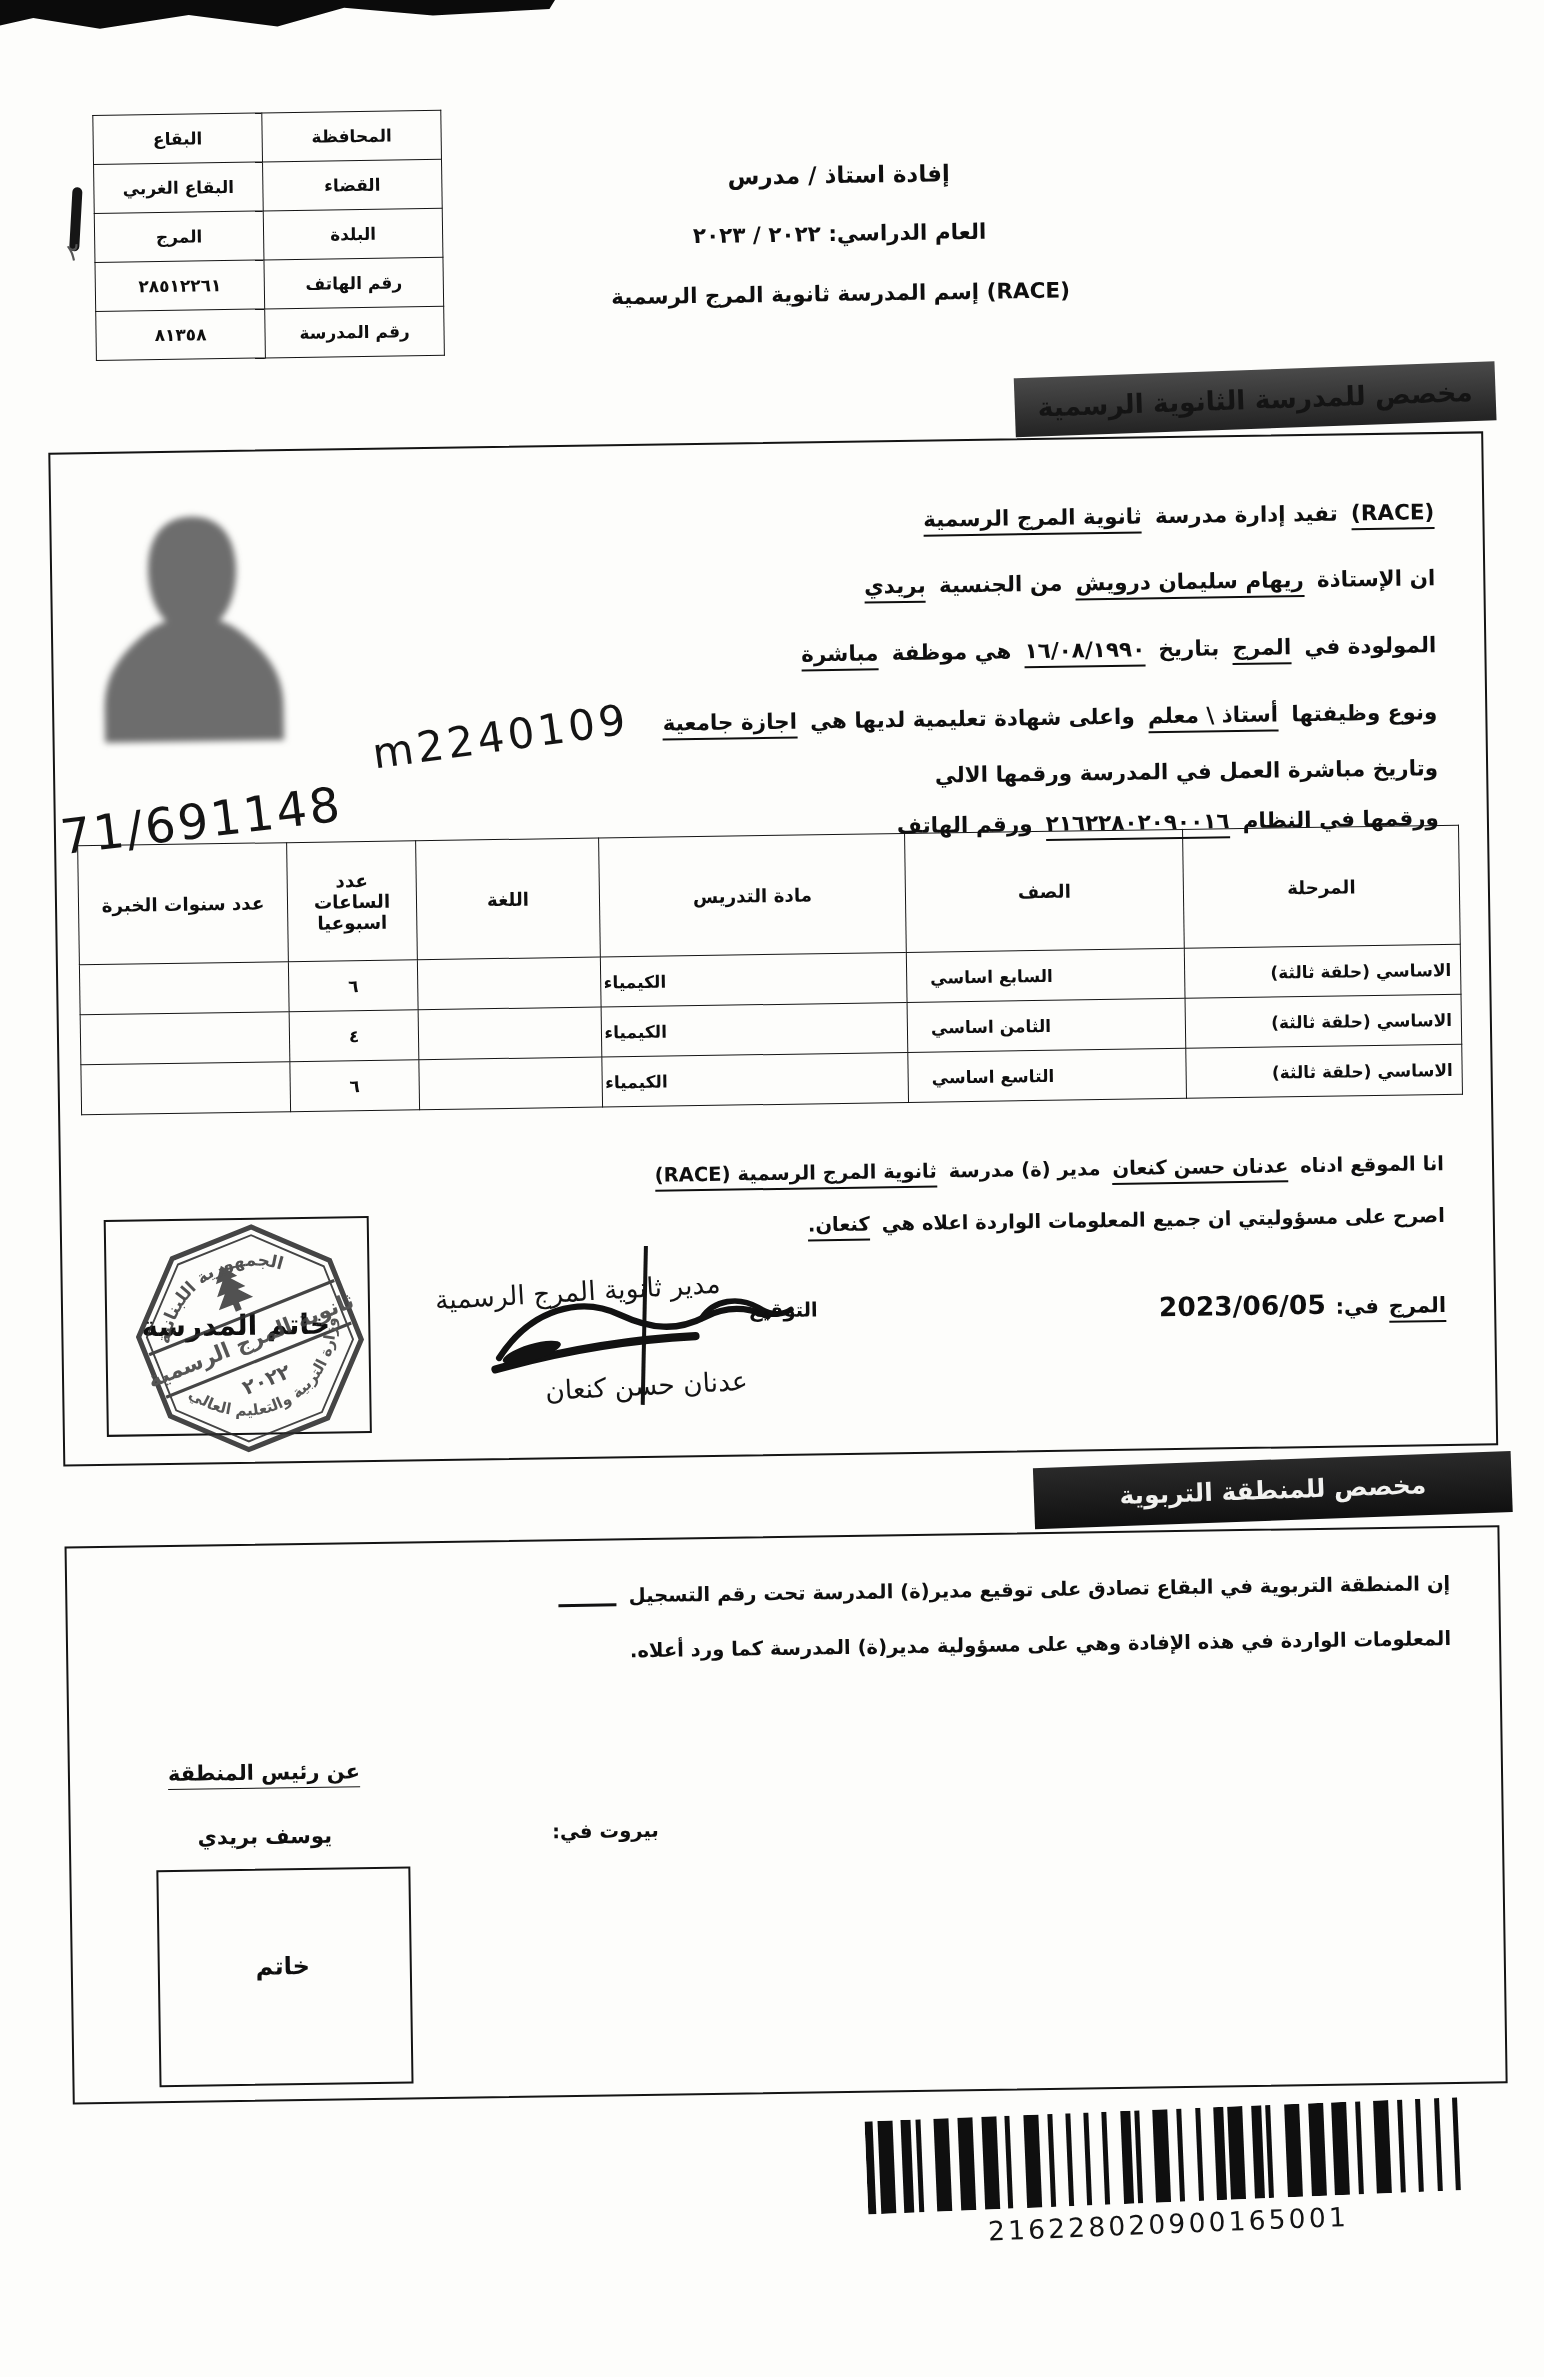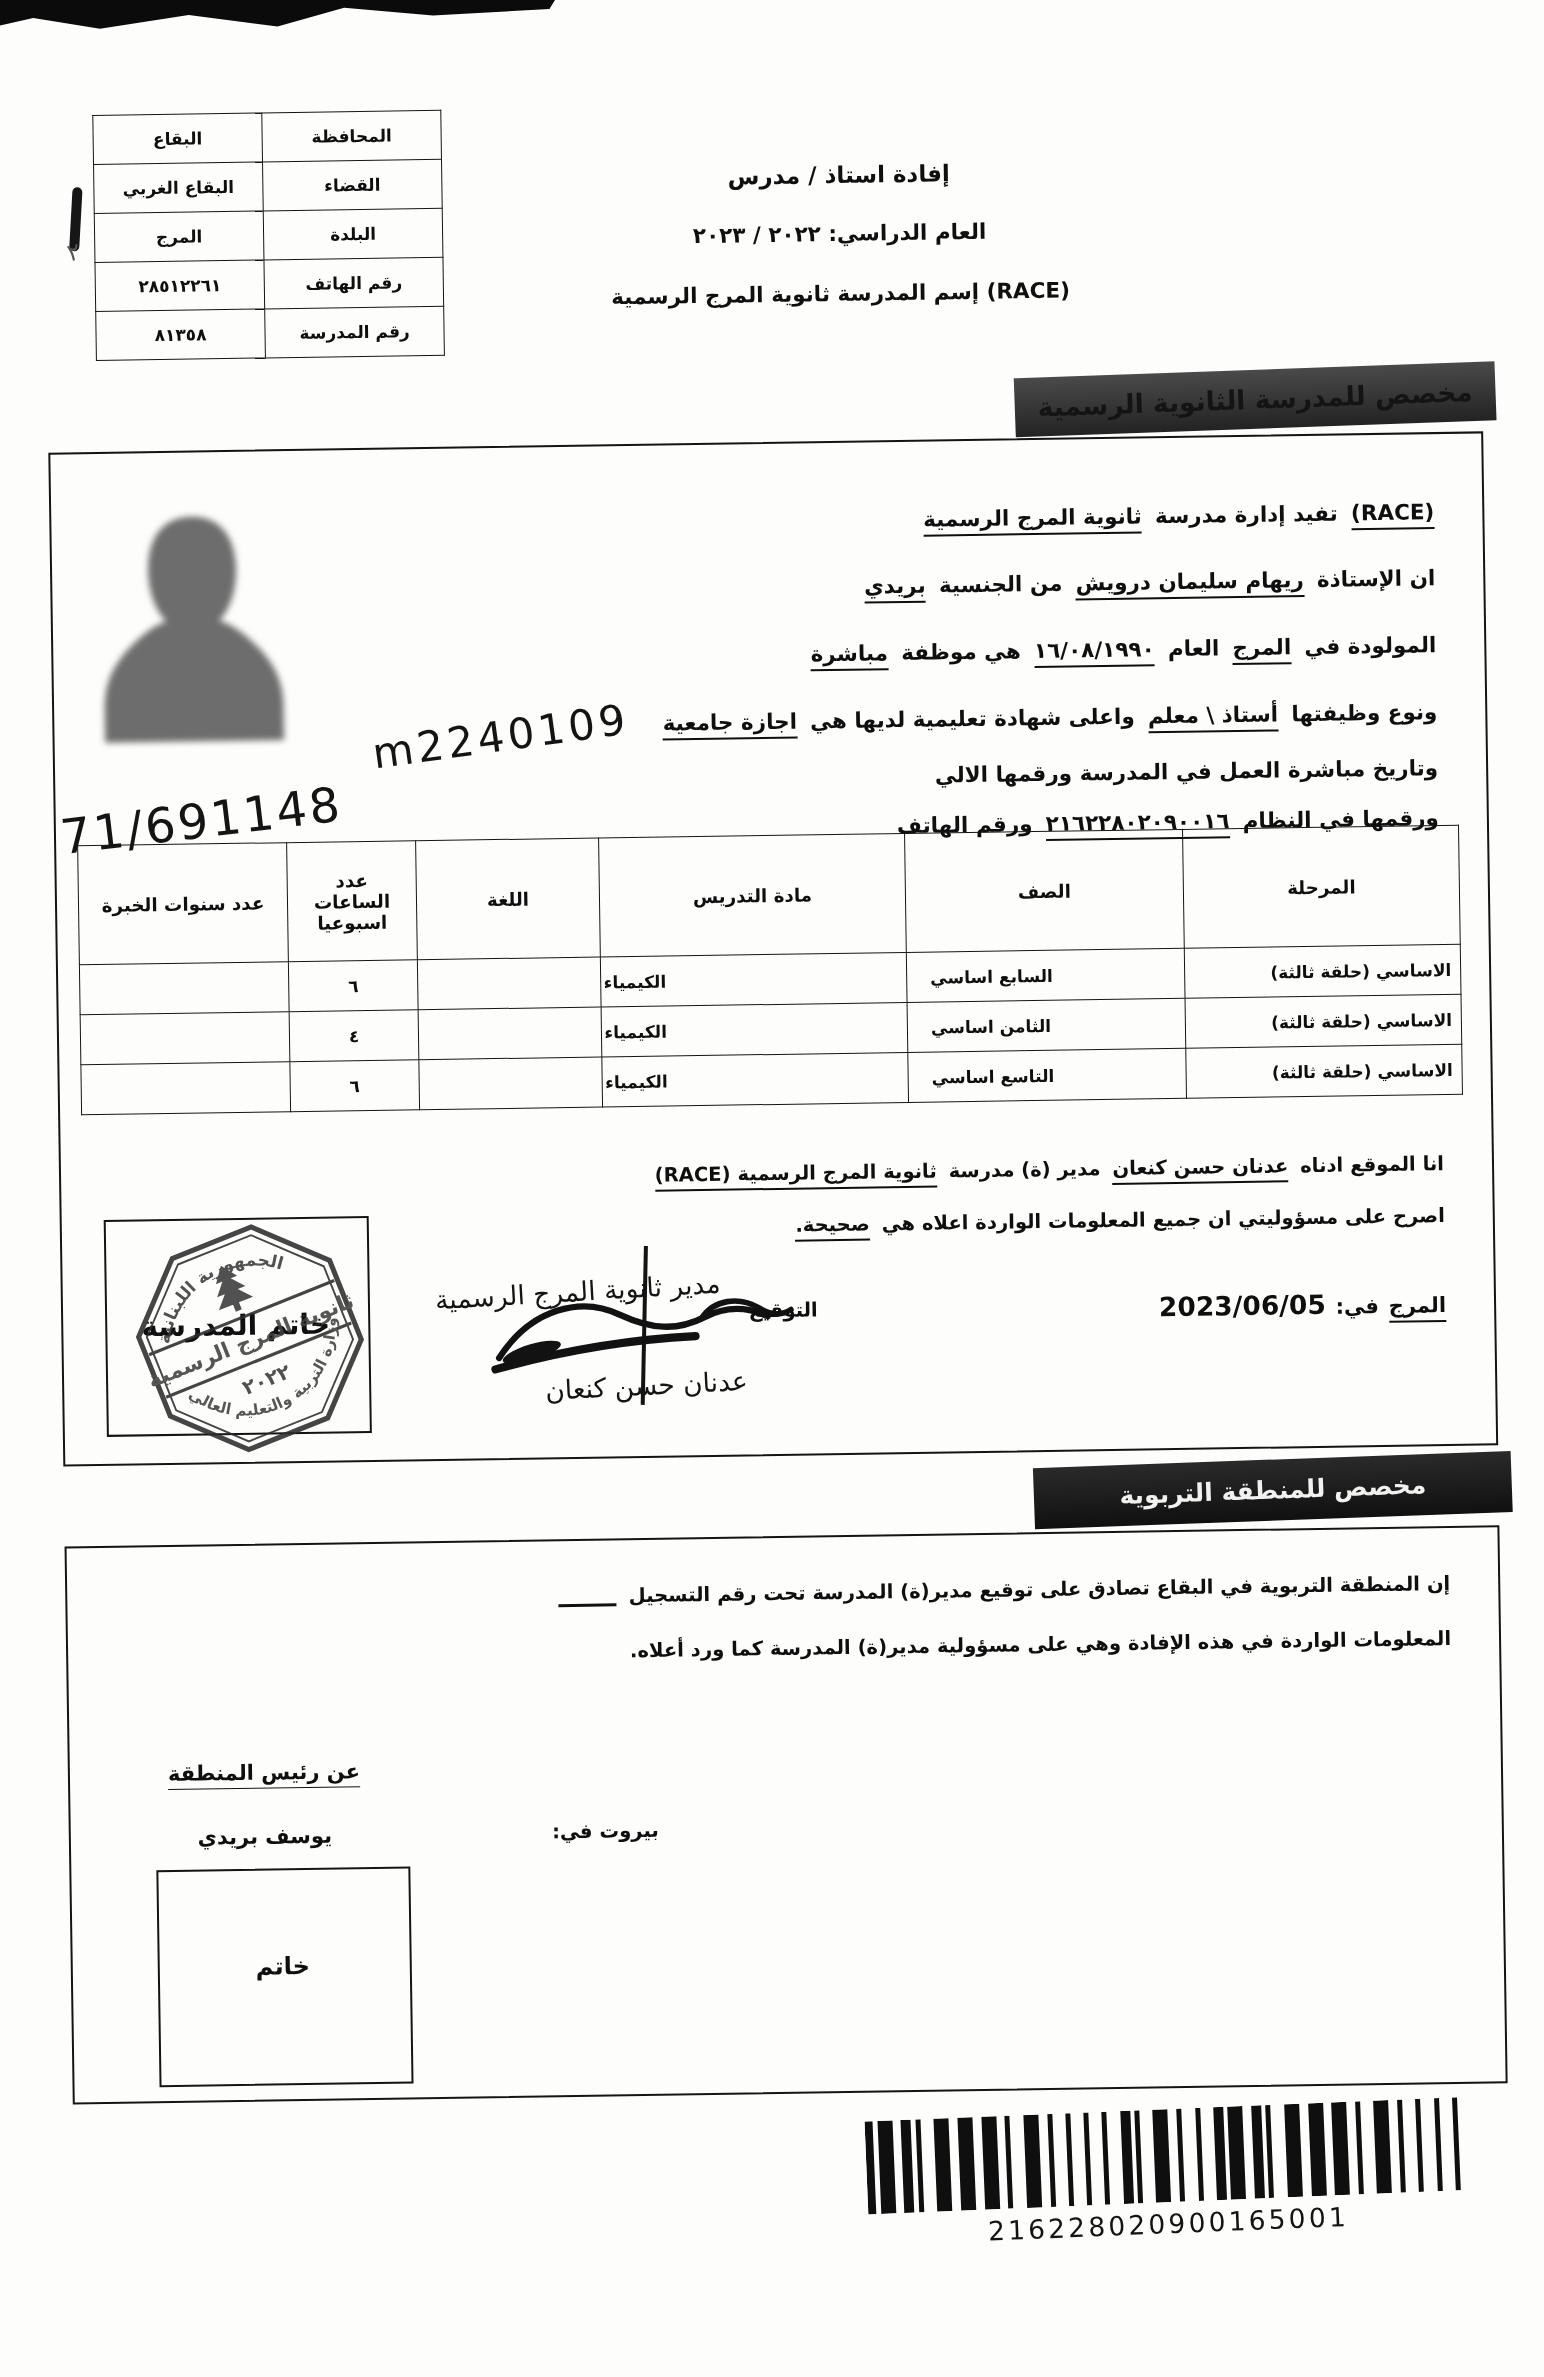--- a/index.html
+++ b/index.html
@@ -160,21 +160,21 @@
     </div>
     <div class="pline" style="top:575px;">
       <span>ان الإستاذة</span>
       <span class="u">ريهام سليمان درويش</span>
       <span>من الجنسية</span>
       <span class="u">بريدي</span>
     </div>
     <div class="pline" style="top:642px;">
       <span>المولودة في</span>
       <span class="u">المرج</span>
-      <span>العام</span>
+      <span>بتاريخ</span>
       <span class="u">١٦/٠٨/١٩٩٠</span>
       <span>هي موظفة</span>
       <span class="u">مباشرة</span>
     </div>
     <div class="pline" style="top:709px;">
       <span>ونوع وظيفتها</span>
       <span class="u">أستاذ \ معلم</span>
       <span>واعلى شهادة تعليمية لديها هي</span>
       <span class="u">اجازة جامعية</span>
     </div>
@@ -237,21 +237,21 @@
     </table>
 
     <div class="dline" style="top:1162px;">
       <span>انا الموقع ادناه</span>
       <span class="u">عدنان حسن كنعان</span>
       <span>مدير (ة) مدرسة</span>
       <span class="u">ثانوية المرج الرسمية (RACE)</span>
     </div>
     <div class="dline" style="top:1214px;">
       <span>اصرح على مسؤوليتي ان جميع المعلومات الواردة اعلاه هي</span>
-      <span class="u">صحيحة.</span>
+      <span class="u">كنعان.</span>
     </div>
 
     <div class="hand script" style="left:434px;top:1273px;transform:rotate(-2.5deg);">مدير ثانوية المرج الرسمية</div>
     <div class="vstroke"></div>
     <svg class="abs" style="left:486px;top:1254px;" width="353" height="133" viewBox="0 0 560 210">
       <g stroke="#121212" fill="none" stroke-linecap="round">
         <path d="M18 158 C70 80 150 62 210 92 C260 116 300 120 345 98 C385 78 420 86 445 98" stroke-width="10"></path>
         <path d="M12 176 C110 150 220 132 330 128" stroke-width="13"></path>
         <path d="M340 100 C360 70 400 66 430 84 C452 98 470 96 482 88" stroke-width="9"></path>
       </g>

